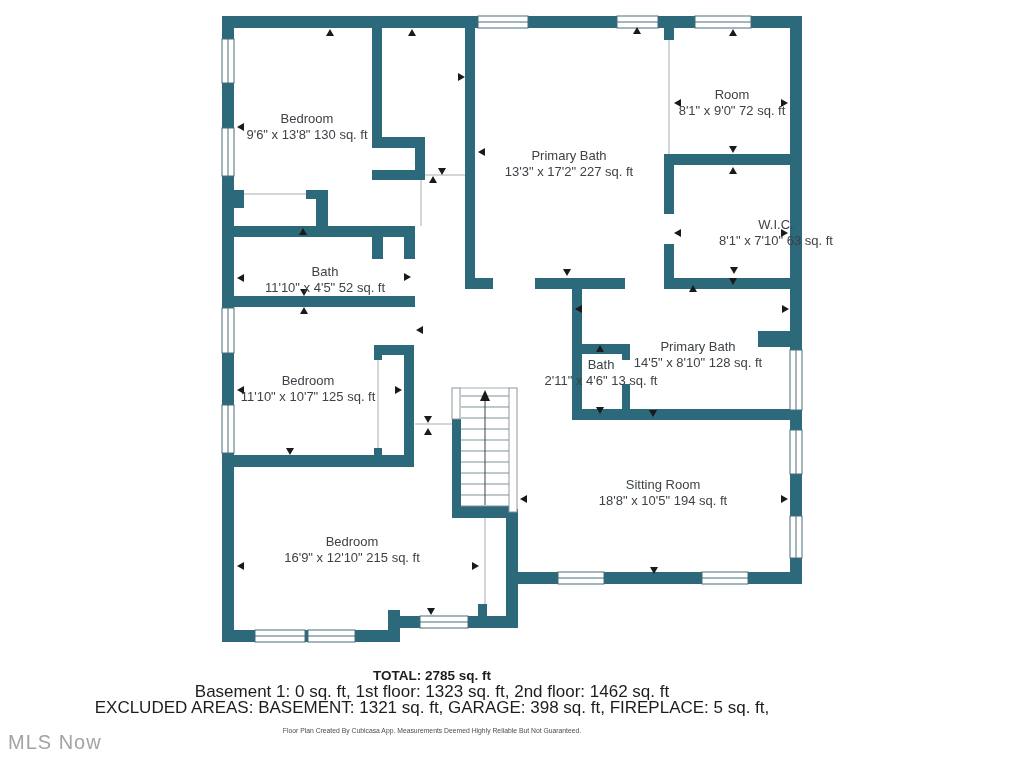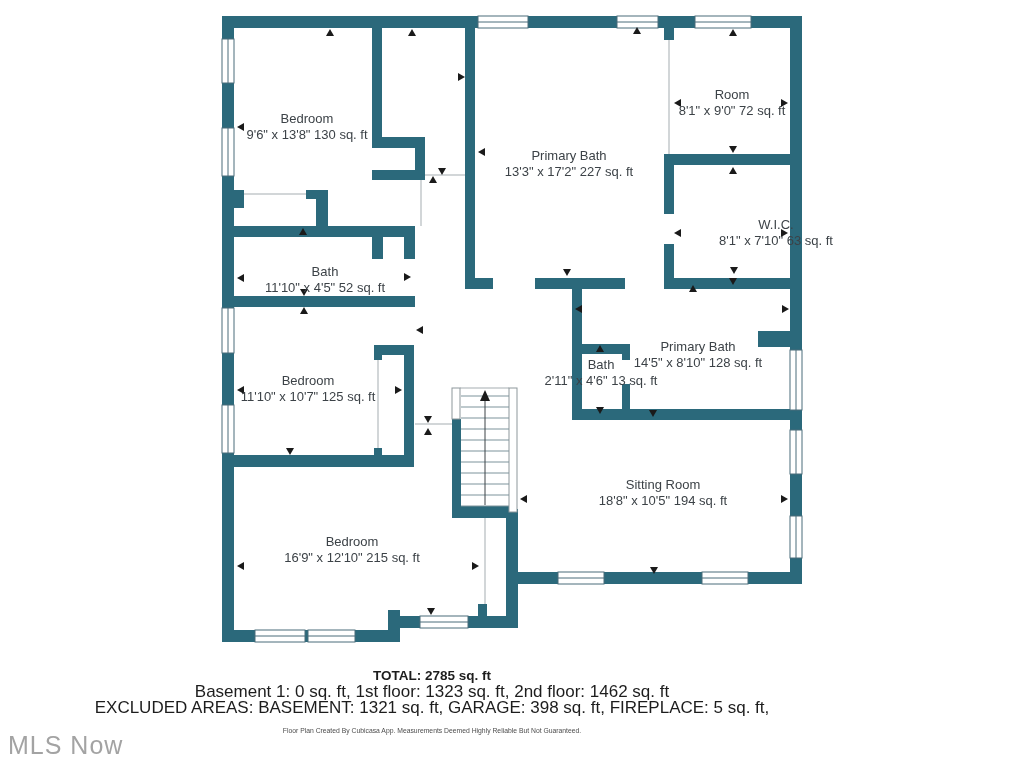--- a/index.html
+++ b/index.html
@@ -5,21 +5,21 @@
   html,body{margin:0;padding:0;background:#fff;}
   .stage{position:relative;width:1024px;height:768px;background:#fff;overflow:hidden;
          font-family:"Liberation Sans",sans-serif;}
   .stage svg{position:absolute;left:0;top:0;}
   .room-label{position:absolute;transform:translate(-50%,-50%);text-align:center;
               color:#3c4247;font-size:13px;line-height:15.5px;white-space:nowrap;z-index:3;}
   .summary{position:absolute;left:0;top:668px;width:864px;text-align:center;color:#1d1d1d;z-index:3;}
   .summary .total{font-weight:bold;font-size:13.5px;line-height:16px;}
   .summary .line{font-size:17px;line-height:15.8px;}
   .summary .disclaimer{font-size:6.8px;color:#4d4d4d;margin-top:11px;}
-  .watermark{position:absolute;left:8px;top:731px;font-size:25px;color:#a3a3a3;
+  .watermark{position:absolute;left:8px;top:731px;font-size:20px;color:#a3a3a3;
              letter-spacing:1px;font-weight:400;z-index:3;}
 </style>
 </head>
 <body>
 
 <div class="stage">
 
   <svg id="plan" width="1024" height="768" viewBox="0 0 1024 768">
     <g id="g-walls">
         <rect x="222" y="16" width="580" height="12" fill="#2b697b"></rect>

